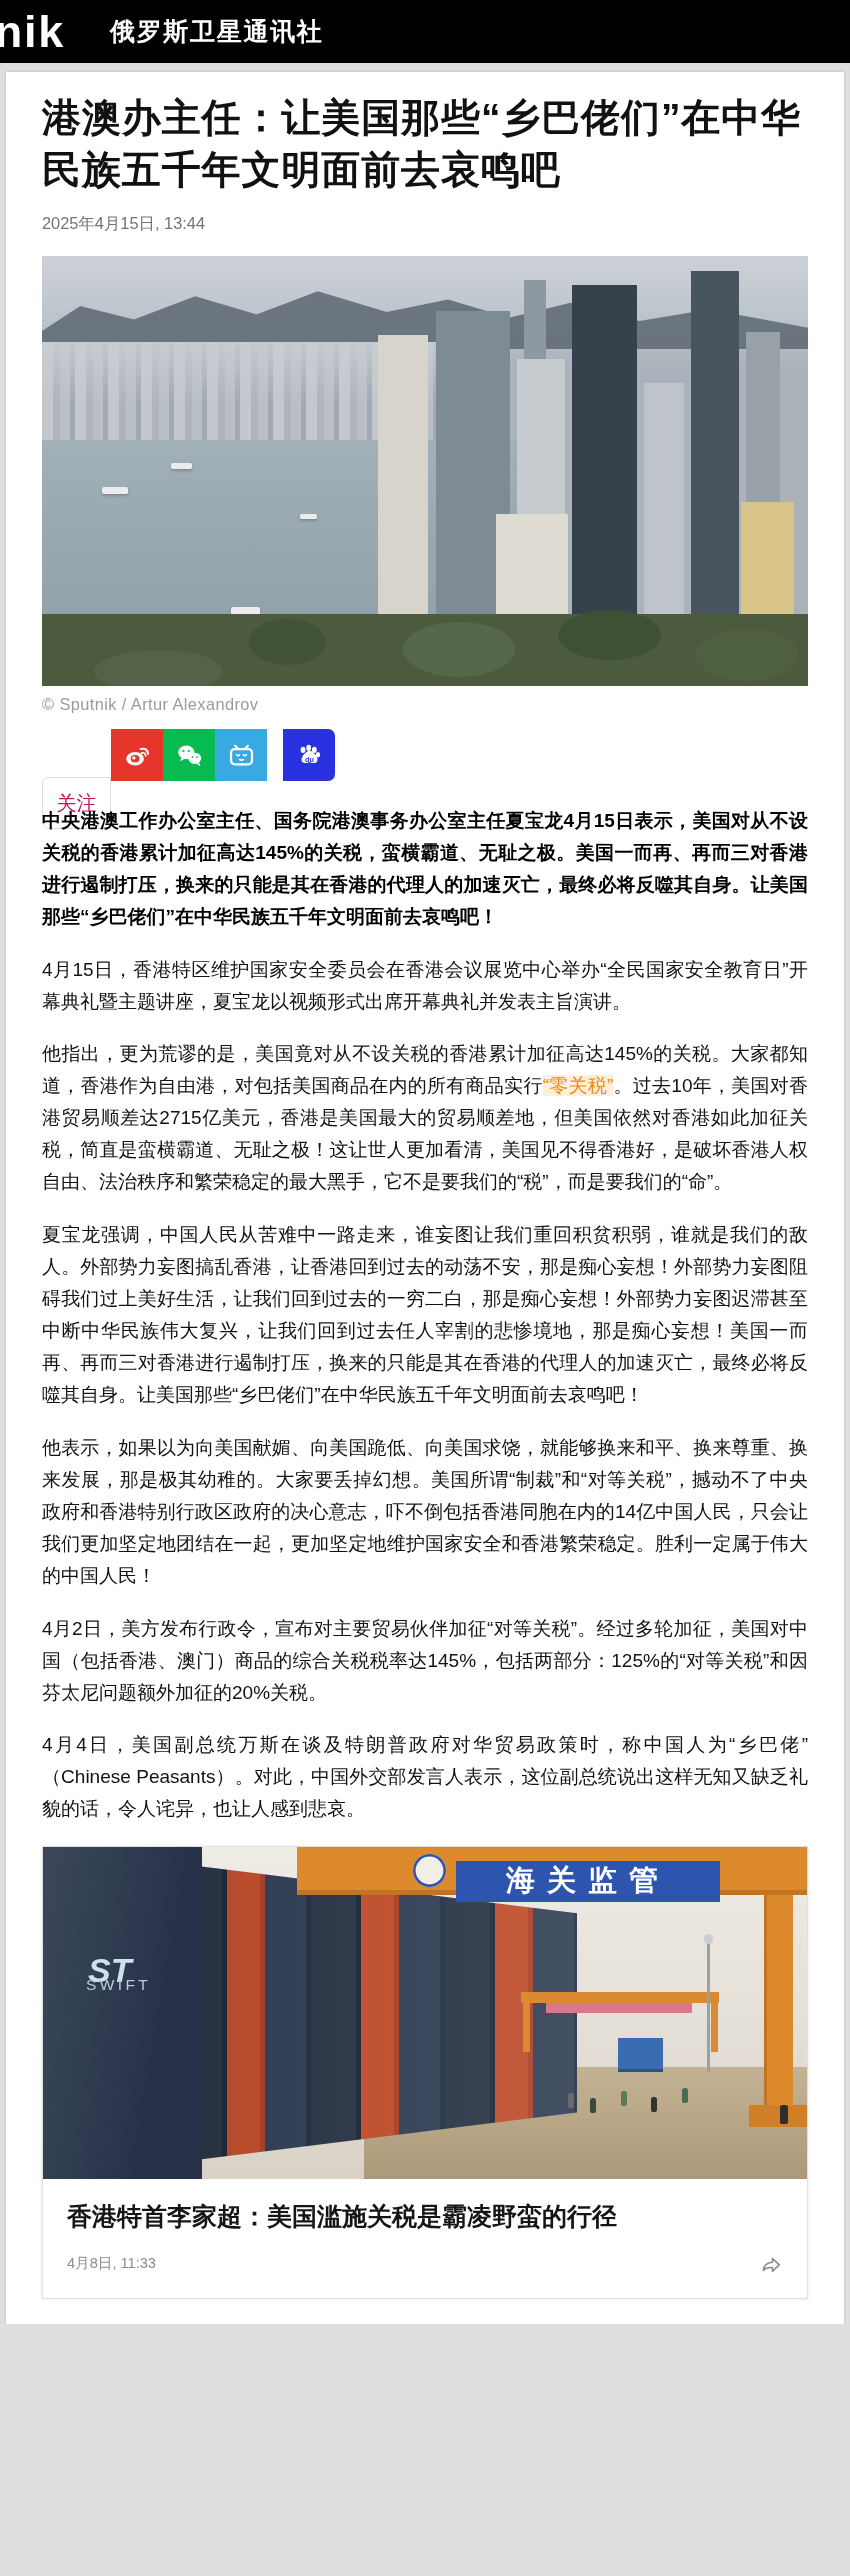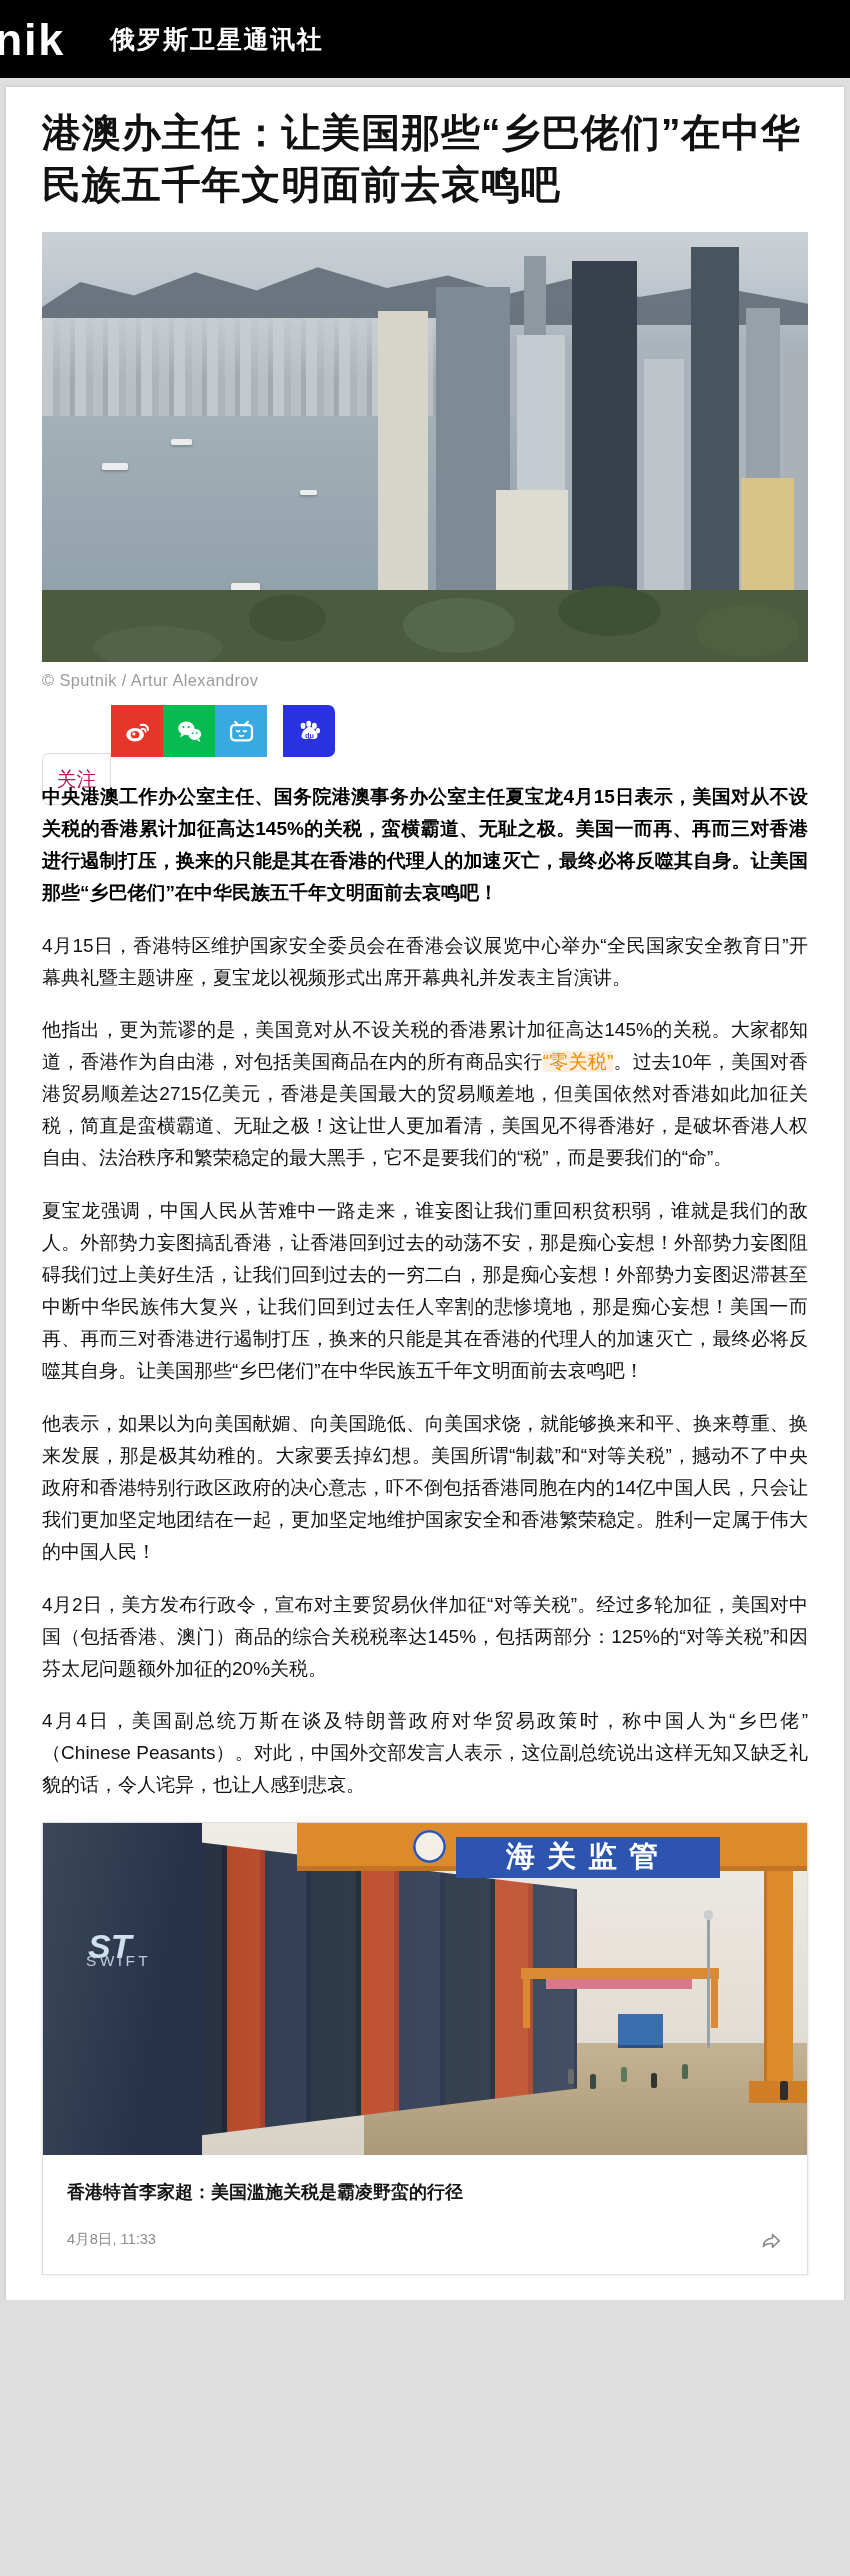--- a/index.html
+++ b/index.html
@@ -1,20 +1,20 @@
 <!DOCTYPE html>
 <html lang="zh" style="font-size:13.8px"><head>
 <meta charset="utf-8">
 <style>
   * { margin:0; padding:0; box-sizing:border-box; }
   html,body { background:#dedede; font-family:"Liberation Sans","DejaVu Sans",sans-serif; }
   body { width:850px; margin:0 auto; }
 
   
-  .topbar { height:78px; background:#000; display:flex; align-items:center; overflow:hidden;text-align:right; }
+  .topbar { height:63px; background:#000; display:flex; align-items:center; overflow:hidden;text-align:right; }
   .logo-frag { color:#fff; font-size:45px; font-weight:800; letter-spacing:1.7px; margin-left:-5.2px; line-height:1; font-family:"Liberation Sans",sans-serif; }
   .brand { color:#fff; font-size:25px; font-weight:700; margin-left:45px; letter-spacing:1.7px; }
 
   
   .card { width:838px; margin:8.6px auto 0; background:#fff; padding:20.7px 36px 10.3px; box-shadow:0 0 2.6px rgba(0,0,0,.18); }
 
   h1.title { font-size:39px; line-height:52px; font-weight:800; color:#111; letter-spacing:0.9px; }
   .pub-date { margin-top:17px; font-size:16.4px; color:#747474; }
 
   
@@ -70,35 +70,36 @@
     box-shadow:inset 0 0 0 2.6px #2d55b0; }
   .leg { position:absolute; left:721px; top:48px; width:29px; height:225px; background:#dd8a2c; border-left:3.4px solid #c27423; }
   .leg-base { position:absolute; left:706px; top:258px; width:60px; height:22.4px; background:#d07f26; }
   .crane2 { position:absolute; left:478px; top:145px; width:198px; height:11.2px; background:#d98a33; }
   .crane2a { position:absolute; background:#d98a33; width:6.9px; height:60px; }
   .banner2 { position:absolute; left:503px; top:156px; width:146px; height:10.3px; background:#d8788a; }
   .hut { position:absolute; left:575px; top:191px; width:45px; height:34px; background:#3a6db0; border-bottom:3.4px solid #2c5285; }
   .pole { position:absolute; left:664px; top:96px; width:2.6px; height:129px; background:#9aa0a4; }
   .pole:after { content:""; position:absolute; left:-3.4px; top:-8.6px; width:9.5px; height:9.5px; border-radius:50%; background:#c7cdd1; }
   .person { position:absolute; width:6px; height:15.5px; border-radius:2.6px; }
-  .rel-title { padding:22.4px 24px 12px; font-size:18px; line-height:31px; font-weight:800; color:#151515; }
+  .rel-title { padding:22.4px 24px 12px; font-size:25px; line-height:31px; font-weight:800; color:#151515; }
   .rel-meta { display:flex; align-items:center; justify-content:space-between; padding:6.9px 24px 22.4px; font-size:14.6px; color:#8c8c8c; }
   .rel-meta svg { width:24px; height:24px; }
 </style>
 </head>
 <body>
 
 <header class="topbar">
   <div class="logo-frag">nik</div>
   <div class="brand">俄罗斯卫星通讯社</div>
 </header>
 
 <main class="card">
 
   <h1 class="title">港澳办主任：让美国那些“乡巴佬们”在中华民族五千年文明面前去哀鸣吧</h1>
+  <div class="pub-date">2025年4月15日, 13:44</div>
 
   <figure class="hero">
     <div class="mountains"></div>
     <div class="farcity"></div>
     <div class="water"></div>
 
     <div class="boat" style="left:60px;top:231px;width:26px;height:6.9px;"></div>
     <div class="boat" style="left:129px;top:207px;width:20.7px;height:6px;"></div>
     <div class="boat" style="left:258px;top:258px;width:17px;height:5.2px;"></div>
     <div class="boat" style="left:34px;top:361px;width:38px;height:8.6px;"></div>

